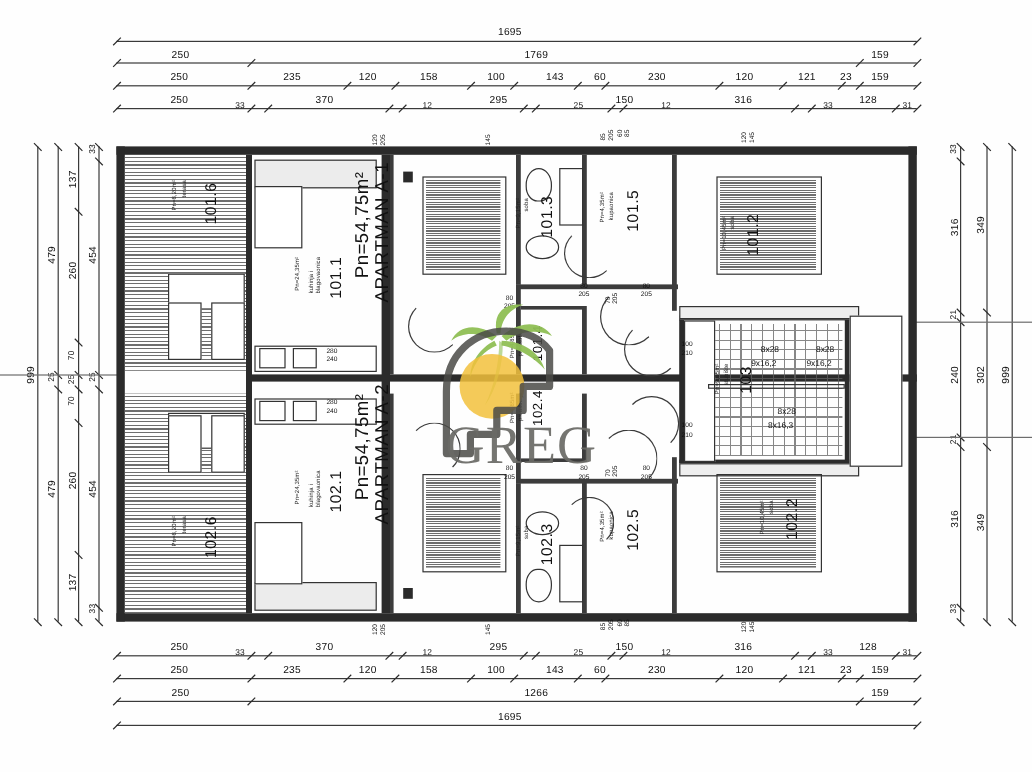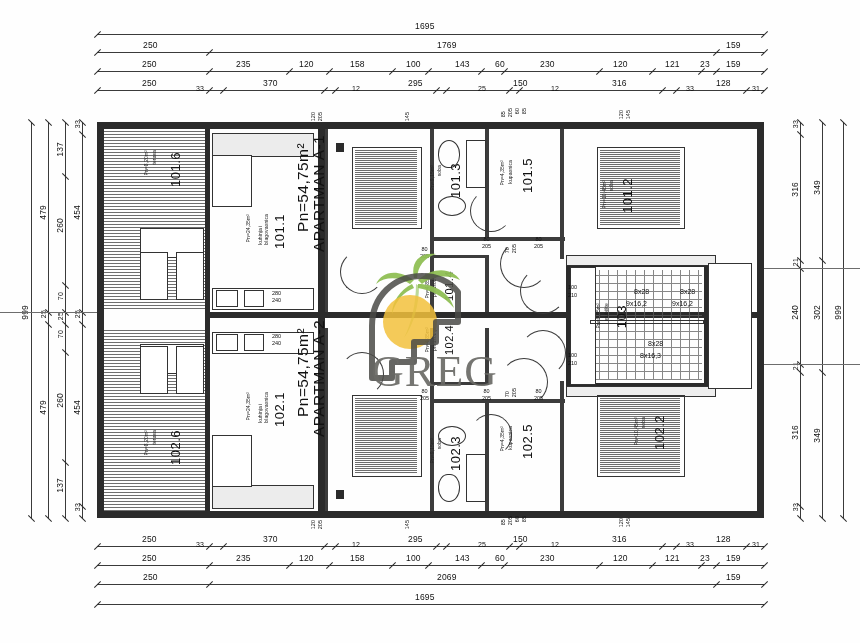--- a/index.html
+++ b/index.html
@@ -195,21 +195,21 @@
     <div class="dimtxt" style="left:665px;top:554px;">121</div>
     <div class="dimtxt" style="left:700px;top:554px;">23</div>
     <div class="dimtxt" style="left:726px;top:554px;">159</div>
 
     <div class="dimline" style="left:97px;top:584px;width:667px;"></div>
     <div class="tick" style="left:93px;top:584px;"></div>
     <div class="tick" style="left:205px;top:584px;"></div>
     <div class="tick" style="left:712px;top:584px;"></div>
     <div class="tick" style="left:760px;top:584px;"></div>
     <div class="dimtxt" style="left:143px;top:573px;">250</div>
-    <div class="dimtxt" style="left:437px;top:573px;">2069</div>
+    <div class="dimtxt" style="left:437px;top:573px;">1266</div>
     <div class="dimtxt" style="left:726px;top:573px;">159</div>
 
     <div class="dimline" style="left:97px;top:604px;width:667px;"></div>
     <div class="tick" style="left:93px;top:604px;"></div>
     <div class="tick" style="left:760px;top:604px;"></div>
     <div class="dimtxt" style="left:415px;top:593px;">1695</div>
   </div>
 
   <div>
 

